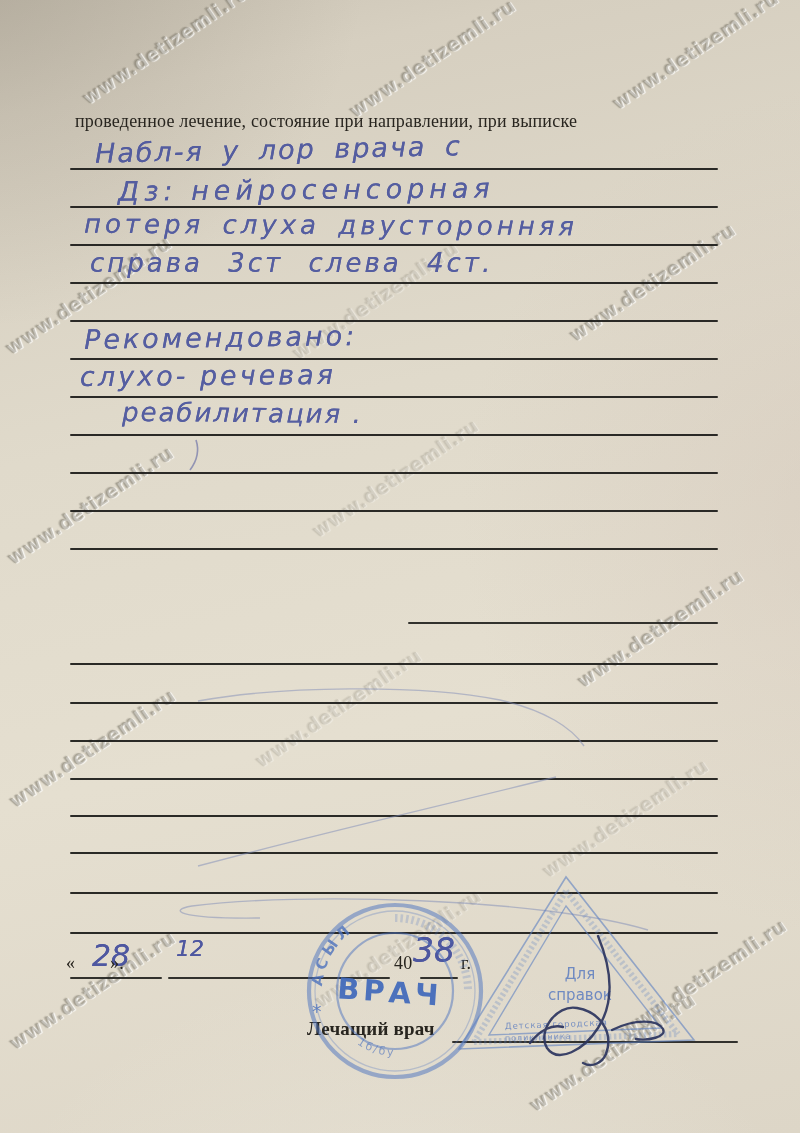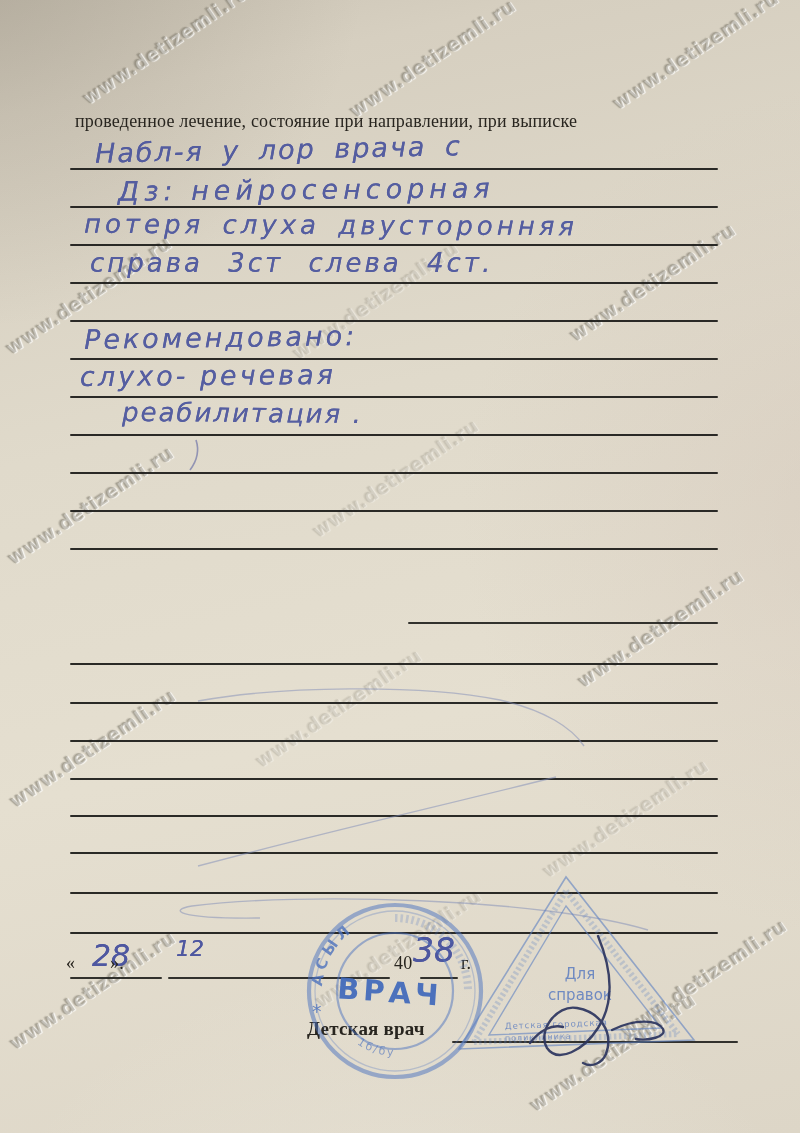--- a/index.html
+++ b/index.html
@@ -107,21 +107,21 @@
   <span class="hwnum" style="left:92px; top:938px; font-size:30px">28</span>
   <span class="print" style="left:110px; top:953px">».</span>
   <div class="rule rule--seg" style="left:70px;  top:977px; width:92px"></div>
   <span class="hwnum" style="left:176px; top:936px; font-size:22px">12</span>
   <div class="rule rule--seg" style="left:168px; top:977px; width:222px"></div>
   <span class="print" style="left:394px; top:953px">40</span>
   <span class="hwnum" style="left:413px; top:931px; font-size:33px">38</span>
   <div class="rule rule--seg" style="left:420px; top:977px; width:38px"></div>
   <span class="print" style="left:461px; top:953px">г.</span>
 
-  <div class="print print--bold" style="left:307px; top:1018px">Детская врач</div>
+  <div class="print print--bold" style="left:307px; top:1018px">Лечащий врач</div>
   <div class="rule rule--seg" style="left:452px; top:1041px; width:286px"></div>
 
   <svg class="svg-layer" width="800" height="1133" viewBox="0 0 800 1133">
 
     <g stroke="#7f8cb8" stroke-width="1.4" fill="none" opacity=".5">
       <path d="M 198 701 C 280 686, 420 684, 500 700 C 545 710, 572 728, 584 746"></path>
       <path d="M 198 866 C 310 836, 440 806, 556 777"></path>
       <path d="M 648 930 C 540 898, 300 892, 192 906 C 168 910, 176 919, 260 918"></path>
       <path d="M 196 440 C 200 452, 196 462, 190 470" stroke="#434e9c" stroke-width="1.6"></path>
     </g>

